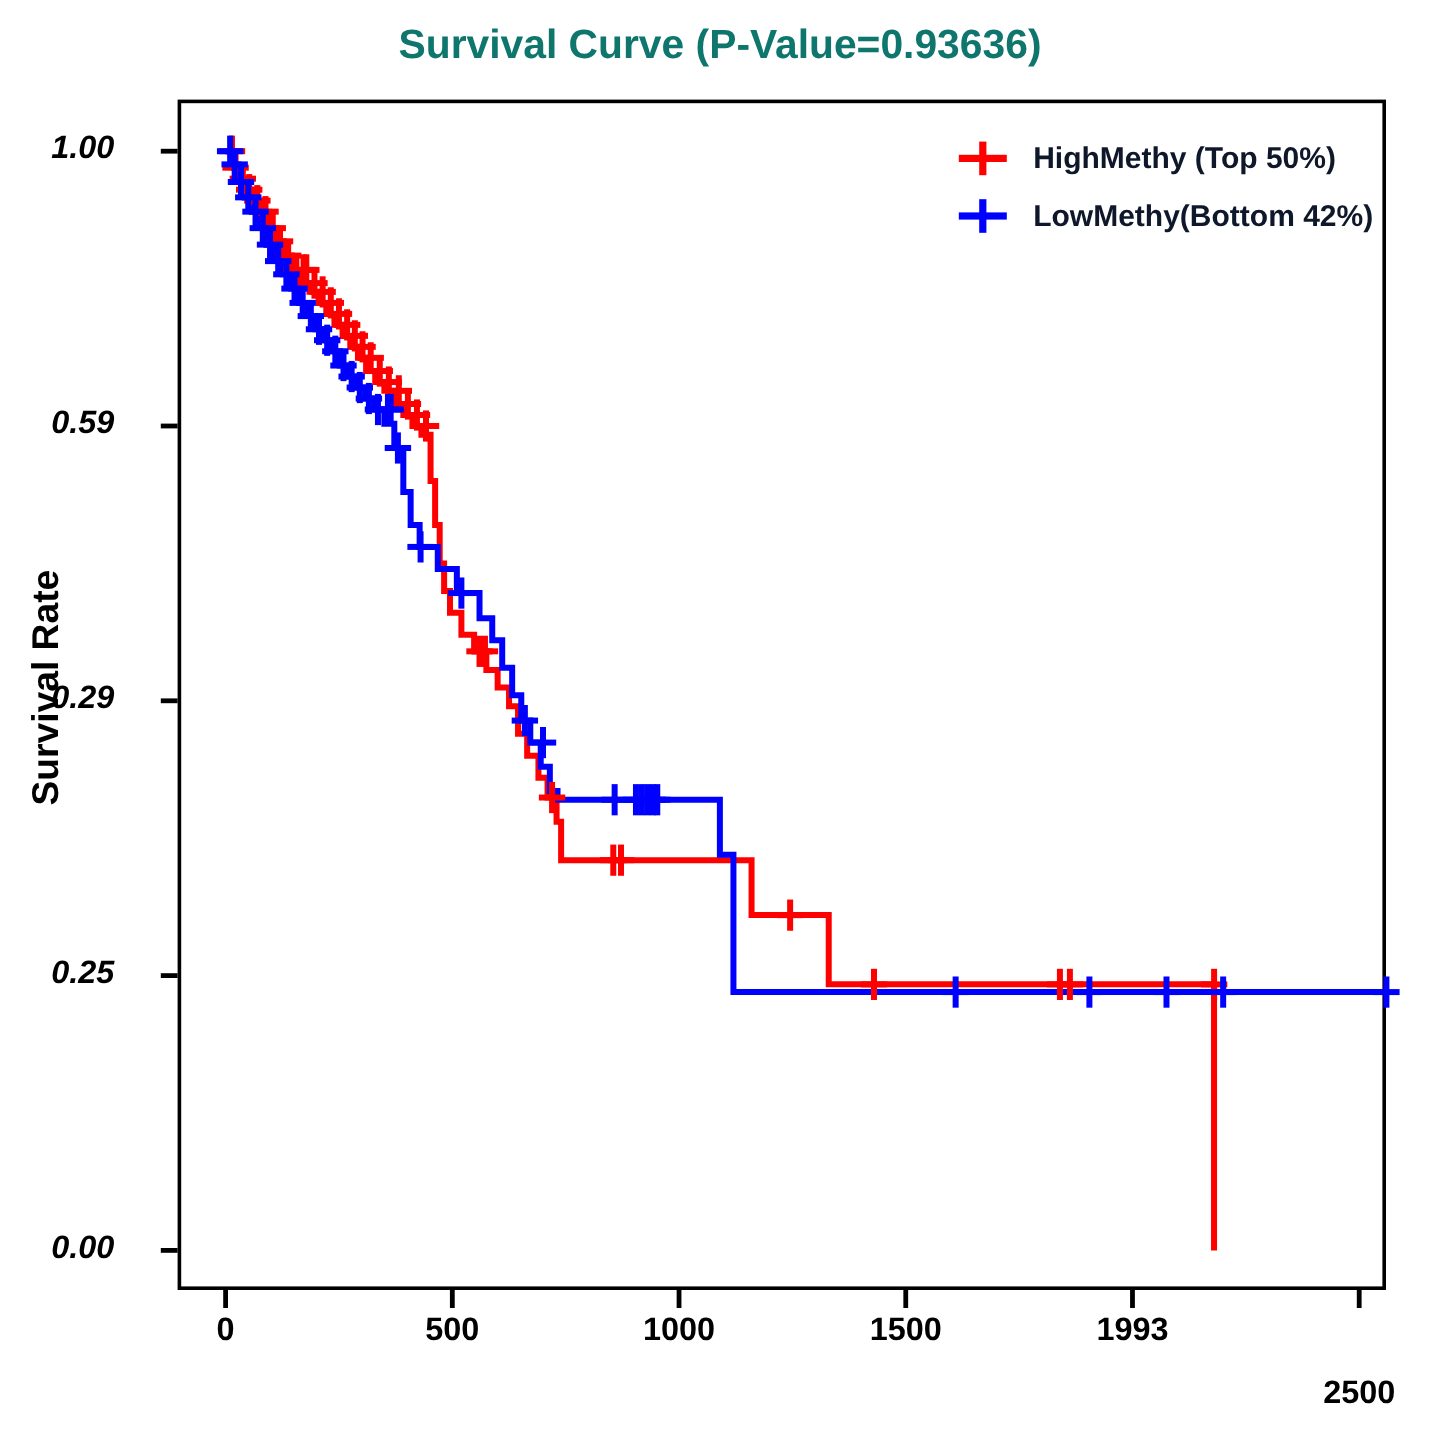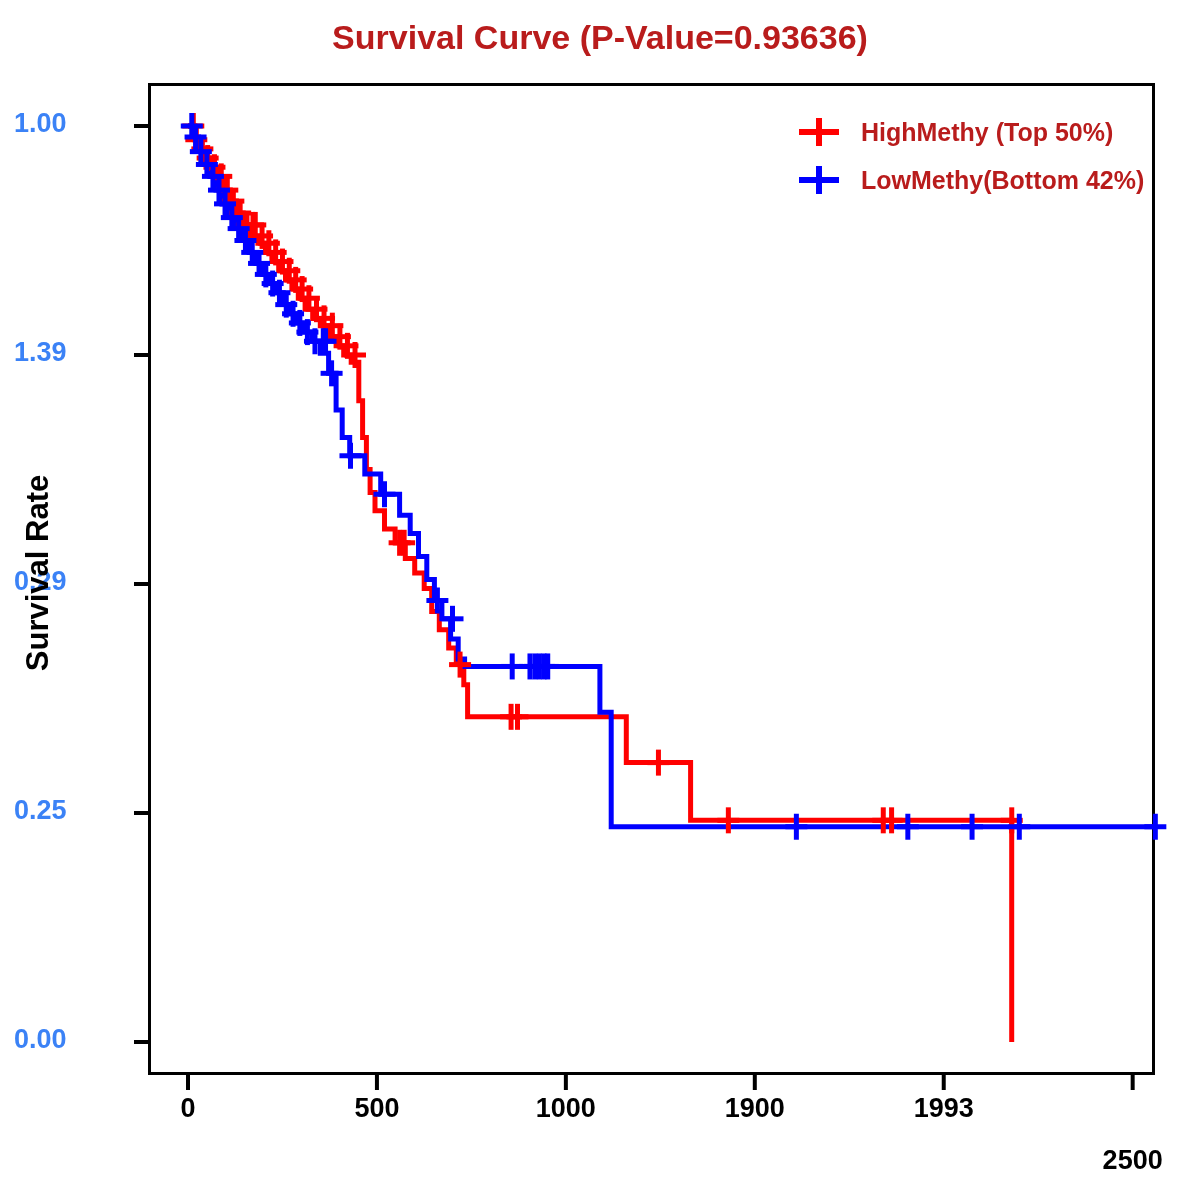--- a/index.html
+++ b/index.html
@@ -2,33 +2,33 @@
 <html><head>
 <meta charset="utf-8">
 <style>
   html,body{margin:0;padding:0;background:#ffffff;}
   body{width:1200px;height:1200px;overflow:hidden;
        font-family:"Liberation Sans", sans-serif;}
   #root{position:relative;width:1200px;height:1200px;background:#fff;}
 
   #chart-title{
     position:absolute;left:0;top:18px;width:1200px;text-align:center;
-    font-size:34px;font-weight:bold;color:#b91c1c;letter-spacing:0px;
+    font-size:34px;font-weight:bold;color:#0f766e;letter-spacing:0px;
   }
 
   #plot-frame{
     position:absolute;left:148px;top:83px;width:1007px;height:992px;
     border:3px solid #000;box-sizing:border-box;background:#fff;
   }
 
   #svg-layer{position:absolute;left:0;top:0;width:1200px;height:1200px;}
 
   .ytick-label{
-    position:absolute;text-align:left;width:110px;
-    font-size:27px;font-weight:bold;color:#3b82f6;
+    position:absolute;text-align:center;width:110px;
+    font-size:27px;font-weight:bold;color:#000000;font-style:italic;
   }
   .xtick-label{
     position:absolute;text-align:center;width:120px;
     font-size:27px;font-weight:bold;color:#000;
   }
 
   #y-axis-title{
     position:absolute;left:-92px;top:555px;width:260px;text-align:center;
     font-size:31px;font-weight:bold;color:#000;
     transform:rotate(-90deg);transform-origin:50% 50%;
@@ -47,21 +47,21 @@
   .legend-mark{
     position:relative;width:48px;height:34px;flex:0 0 48px;
   }
   .legend-mark .h{
     position:absolute;left:4px;top:14px;width:40px;height:6px;
   }
   .legend-mark .v{
     position:absolute;left:21px;top:3px;width:6px;height:28px;
   }
   .legend-label{
-    font-size:25px;font-weight:bold;color:#b91c1c;white-space:nowrap;
+    font-size:25px;font-weight:bold;color:#0f172a;white-space:nowrap;
     padding-left:18px;
   }
 </style>
 </head>
 <body>
 
 <div id="root">
 
   <div id="chart-title">Survival Curve (P-Value=0.93636)</div>
 
@@ -234,28 +234,28 @@
         <line x1="1019.3043478260869" y1="813.74" x2="1019.3043478260869" y2="839.74" stroke="#0000FF" stroke-width="5"></line>
         <line x1="1144.3359683794465" y1="826.74" x2="1166.3359683794465" y2="826.74" stroke="#0000FF" stroke-width="5"></line>
         <line x1="1155.3359683794465" y1="813.74" x2="1155.3359683794465" y2="839.74" stroke="#0000FF" stroke-width="5"></line>
       </g>
   </svg>
 
   <div id="ylabels">
       <div class="ytick-label" style="left: 14px; top: 1024px;">0.00</div>
       <div class="ytick-label" style="left: 14px; top: 795px;">0.25</div>
       <div class="ytick-label" style="left: 14px; top: 566px;">0.29</div>
-      <div class="ytick-label" style="left: 14px; top: 337px;">1.39</div>
+      <div class="ytick-label" style="left: 14px; top: 337px;">0.59</div>
       <div class="ytick-label" style="left: 14px; top: 108px;">1.00</div>
     </div>
   <div id="xlabels">
       <div class="xtick-label" style="left: 128px; top: 1093px;">0</div>
       <div class="xtick-label" style="left: 316.933px; top: 1093px;">500</div>
       <div class="xtick-label" style="left: 505.866px; top: 1093px;">1000</div>
-      <div class="xtick-label" style="left: 694.798px; top: 1093px;">1900</div>
+      <div class="xtick-label" style="left: 694.798px; top: 1093px;">1500</div>
       <div class="xtick-label" style="left: 883.731px; top: 1093px;">1993</div>
       <div class="xtick-label" style="left: 1072.66px; top: 1145px;">2500</div>
     </div>
 
   <div id="y-axis-title">Survival Rate</div>
 
   <div id="legend">
     <div class="legend-row">
       <span class="legend-mark">
         <span class="h" style="background:#FF0000"></span>

